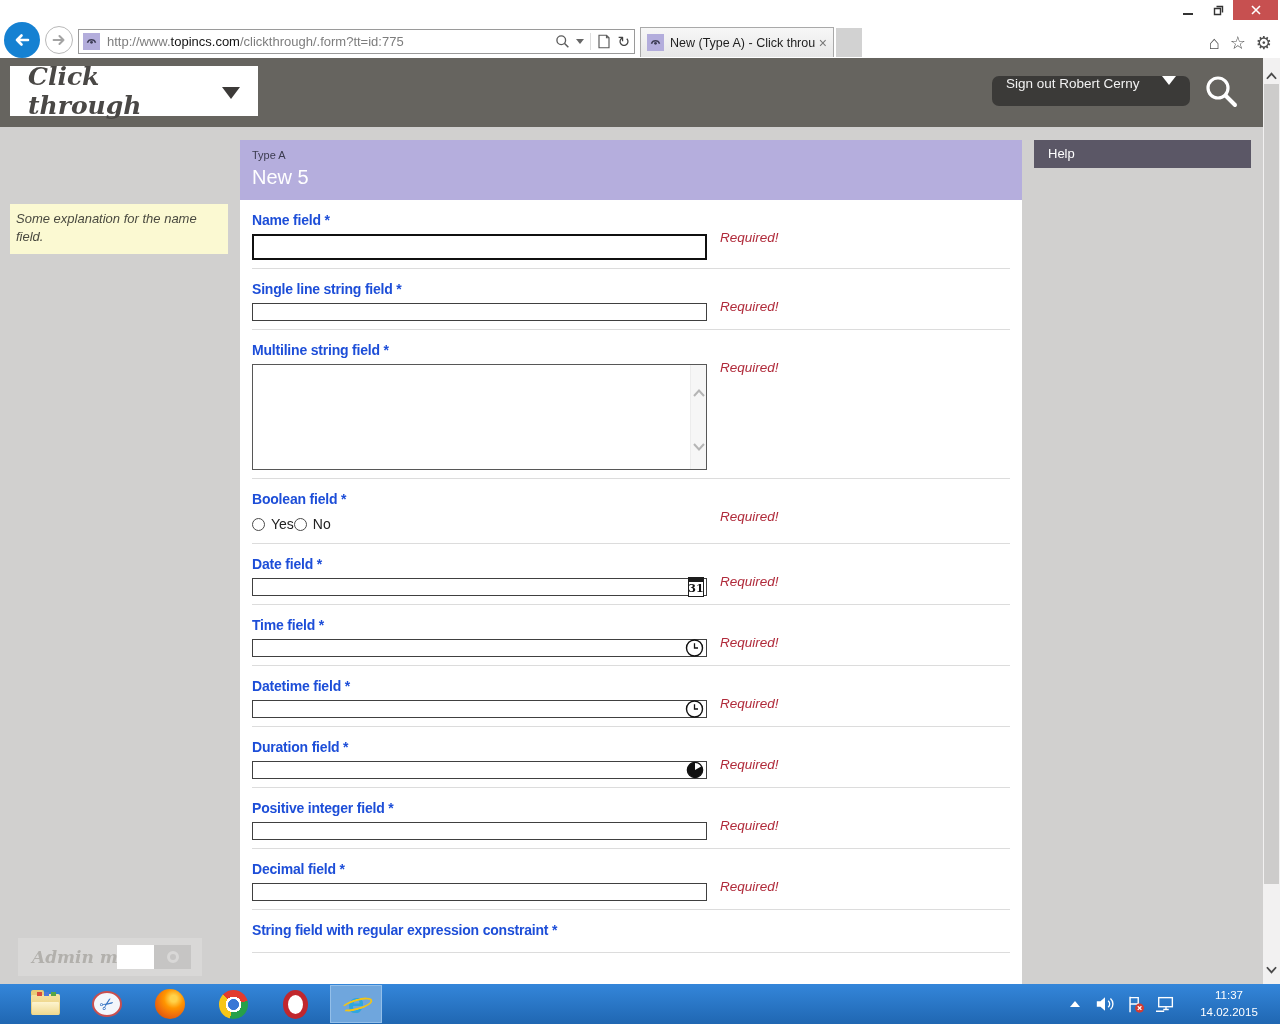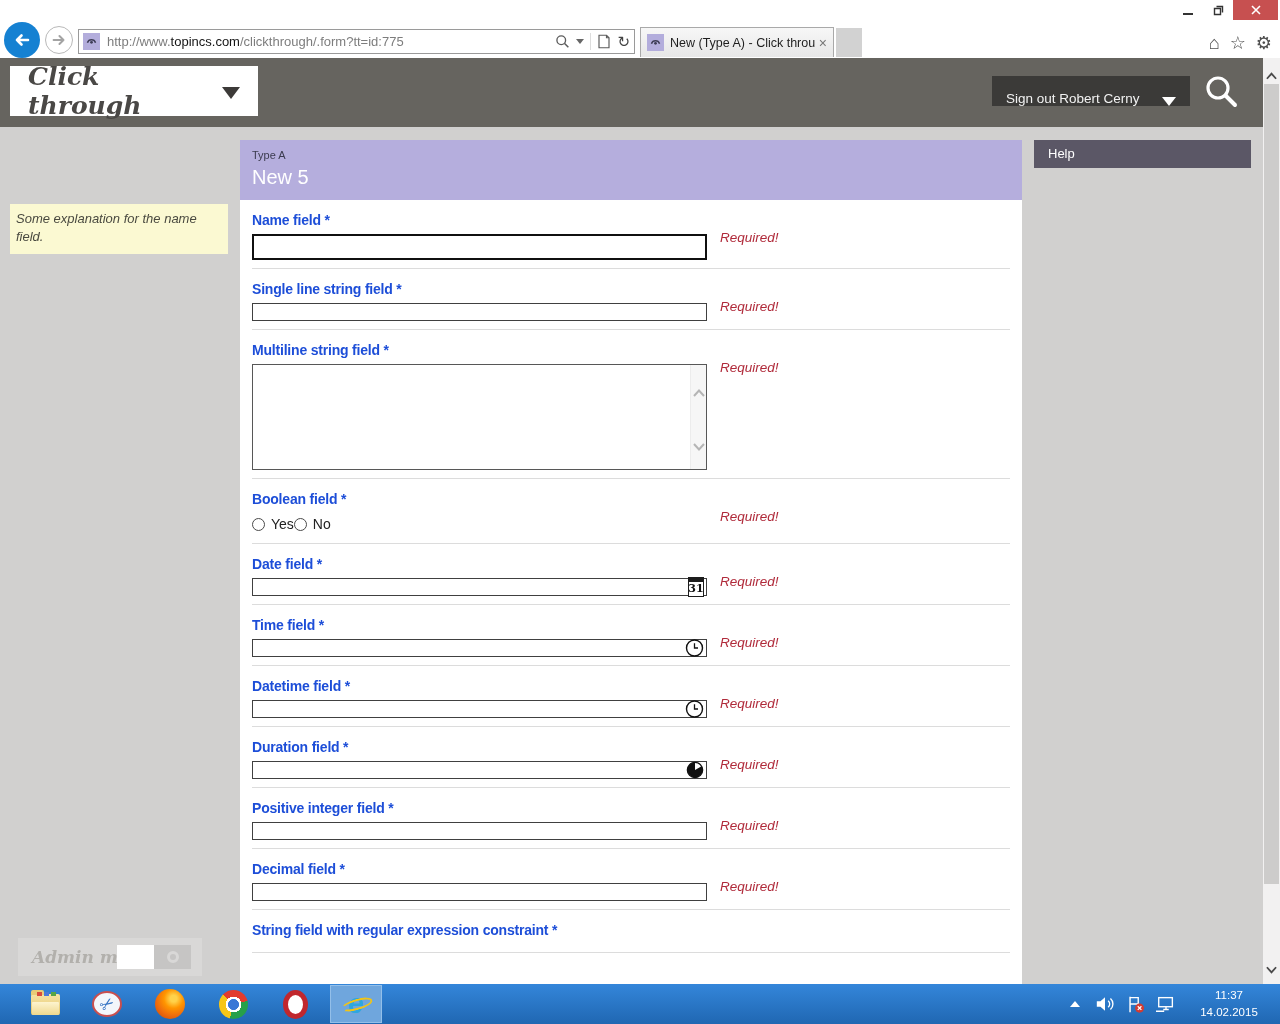--- a/index.html
+++ b/index.html
@@ -38,21 +38,21 @@
                color:#4f4f4f; font-size:18px; }
   .nav-right span { line-height:1; }
   
   .appheader { position:absolute; left:0; top:58px; width:1280px; height:69px; background:#66645f; }
   .logo-box { position:absolute; left:10px; top:8px; width:248px; height:50px; background:#fff;
               display:flex; align-items:center; padding:8px 18px; }
   .logo-text { font-family:"DejaVu Serif", serif; font-weight:bold; font-style:italic; font-size:25px; color:#4a4846; }
   .logo-tri { width:0; height:0; border-left:9px solid transparent; border-right:9px solid transparent;
               border-top:12px solid #3c3a38; margin-left:16px; margin-top:4px; }
   .signout { position:absolute; left:992px; top:18px; height:30px; background:#3b3a38; color:#f2f2f2;
-             font-size:13.5px; display:flex; align-items:flex-end; padding:0 14px; }
+             font-size:13.5px; display:flex; align-items:flex-start; padding:0 14px;border-radius:7px; }
   .signout-tri { width:0; height:0; border-left:7px solid transparent; border-right:7px solid transparent;
                  border-top:9px solid #fff; margin-left:22px; }
   .hsearch { position:absolute; left:1202px; top:15px; }
   
   .page { position:absolute; left:0; top:127px; width:1280px; height:857px; background:#d1d0cf; overflow:hidden; }
   .banner { position:absolute; left:240px; top:13px; width:782px; height:76px; background:#b5aedd; padding:9px 12px 0; }
   .banner-type { font-size:11px; color:#3b3b4f; }
   .banner-title { font-size:20px; color:#fff; margin-top:5px; }
   .helpbar { position:absolute; left:1034px; top:13px; width:217px; height:28px; background:#5b5766;
              color:#fff; font-size:13px; line-height:28px; padding-left:14px; }

